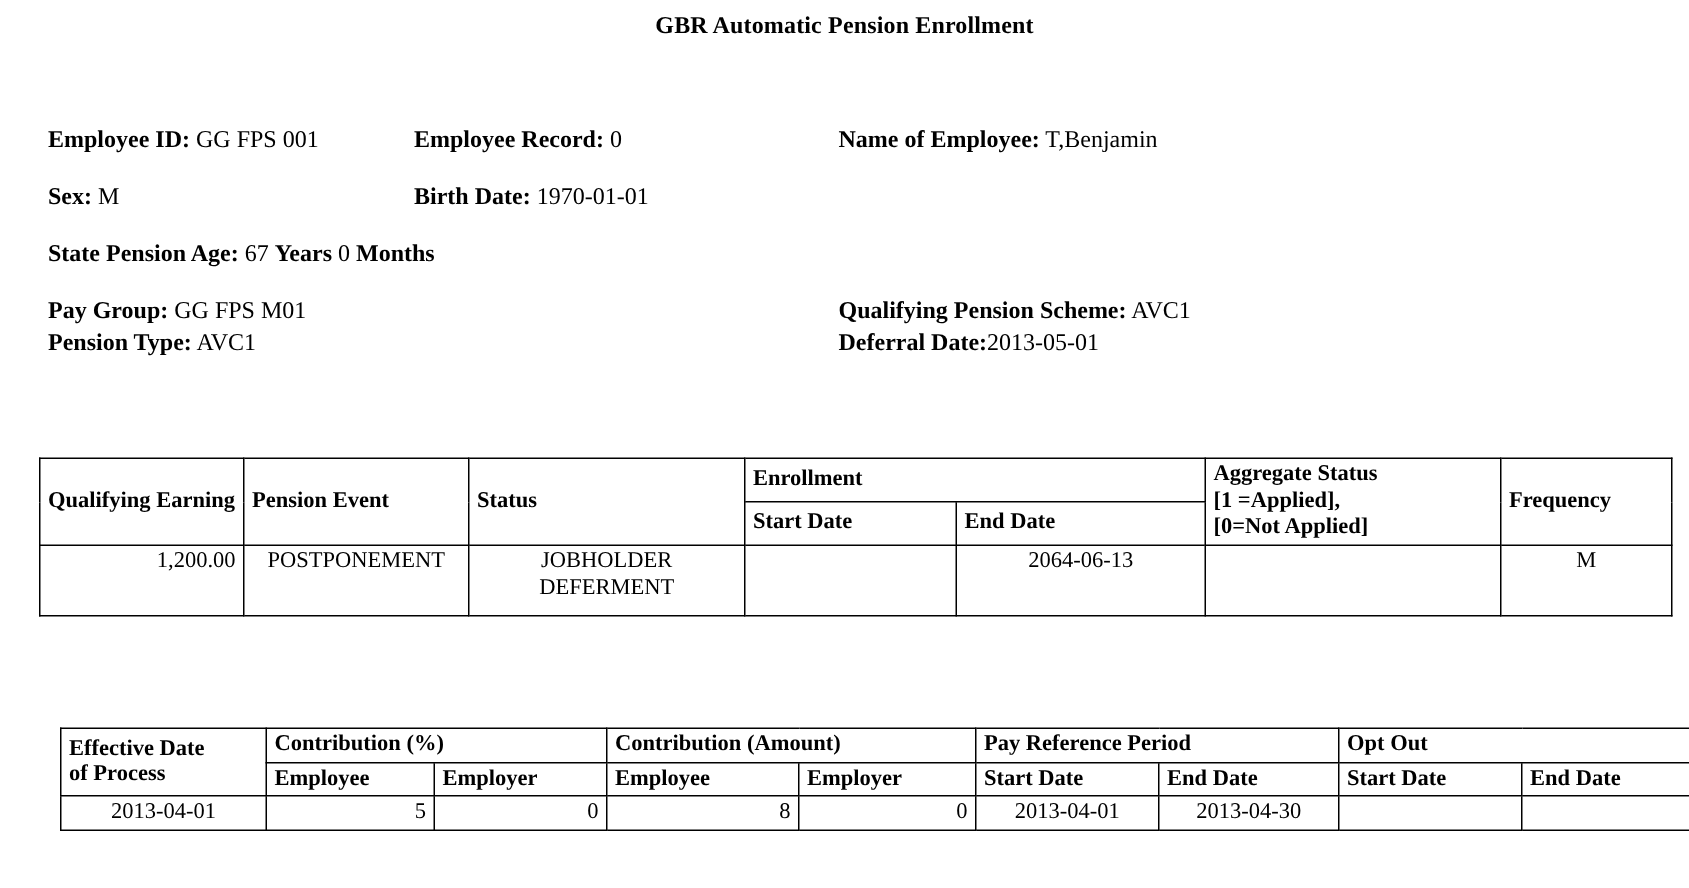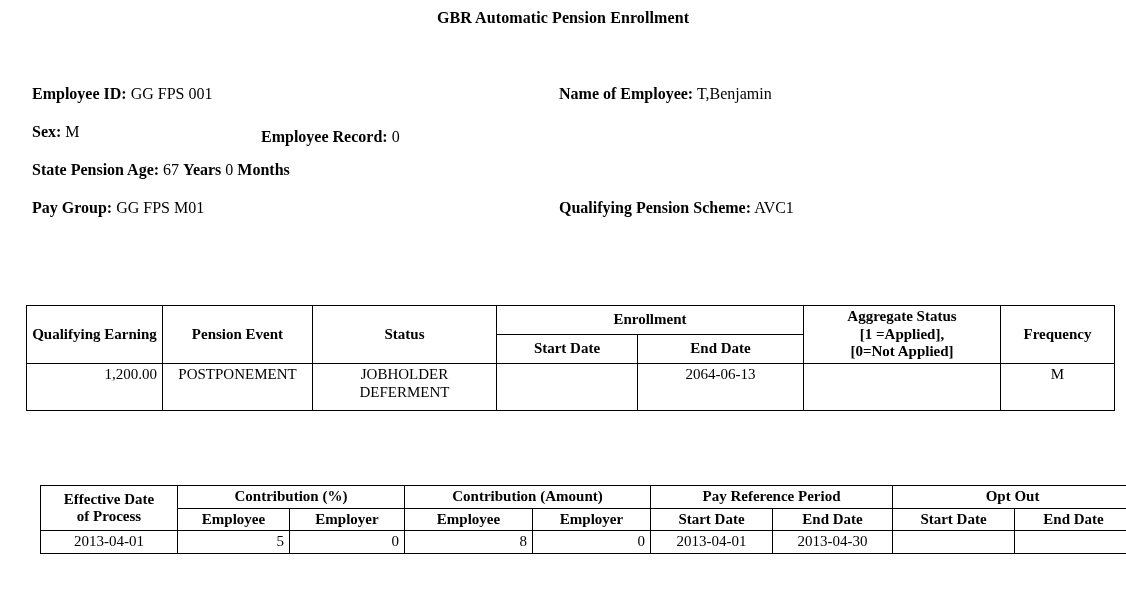--- a/index.html
+++ b/index.html
@@ -54,40 +54,40 @@
     white-space: nowrap;
     font-size: 16px;
   }
   .lbl {
     font-weight: bold;
   }
   .val {
     font-weight: normal;
   }
   .c1 { left: 0px; }
-  .c2 { left: 229px; margin-top: 43px; }
+  .c2 { left: 244px; }
   .c3 { left: 527px; }
 
   
   table.grid {
     position: absolute;
     border-collapse: collapse;
     table-layout: fixed;
     font-size: 15px;
   }
   table.grid td, table.grid th {
     border: 1px solid #000000;
     padding: 2px 5px;
     vertical-align: top;
     font-weight: normal;
     line-height: 1.18;
   }
   table.grid th {
     font-weight: bold;
-    text-align: center;
+    text-align: left;
     vertical-align: middle;
   }
   .t1 {
     left: 26px;
     top: 305px;
     width: 1088px;
   }
   .t2 {
     left: 40px;
     top: 485px;
@@ -133,20 +133,24 @@
       <div class="fld c3">
         <span class="lbl">Name of Employee:</span>
         <span class="val">T,Benjamin</span>
       </div>
     </div>
 
     <div class="hdr-row">
       <div class="fld c1">
         <span class="lbl">Sex:</span>
         <span class="val">M</span>
+      </div>
+      <div class="fld c2">
+        <span class="lbl">Birth Date:</span>
+        <span class="val">1970-01-01</span>
       </div>
     </div>
 
     <div class="hdr-row">
       <div class="fld c1">
         <span class="lbl">State Pension Age:</span>
         <span class="val">67</span>
         <span class="lbl">Years</span>
         <span class="val">0</span>
         <span class="lbl">Months</span>
@@ -157,20 +161,29 @@
       <div class="fld c1">
         <span class="lbl">Pay Group:</span>
         <span class="val">GG FPS M01</span>
       </div>
       <div class="fld c3">
         <span class="lbl">Qualifying Pension Scheme:</span>
         <span class="val">AVC1</span>
       </div>
     </div>
 
+    <div class="hdr-row tight">
+      <div class="fld c1">
+        <span class="lbl">Pension Type:</span>
+        <span class="val">AVC1</span>
+      </div>
+      <div class="fld c3">
+        <span class="lbl">Deferral Date:</span><span class="val">2013-05-01</span>
+      </div>
+    </div>
 
   </div>
 
   <table class="grid t1">
     <colgroup>
       <col style="width:136px">
       <col style="width:150px">
       <col style="width:184px">
       <col style="width:141px">
       <col style="width:166px">

